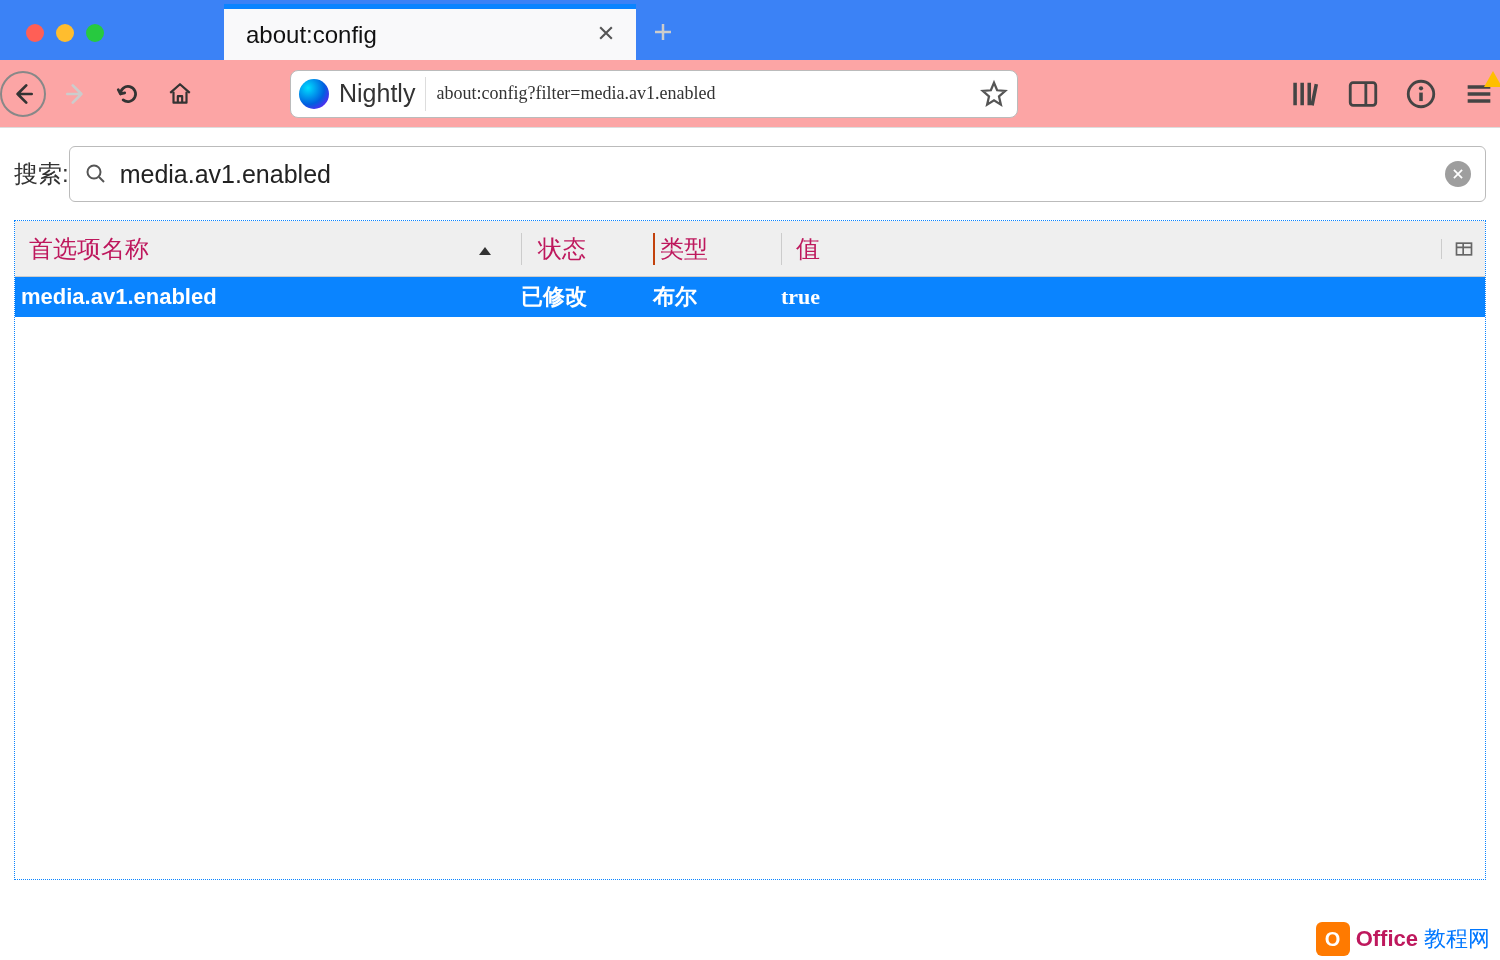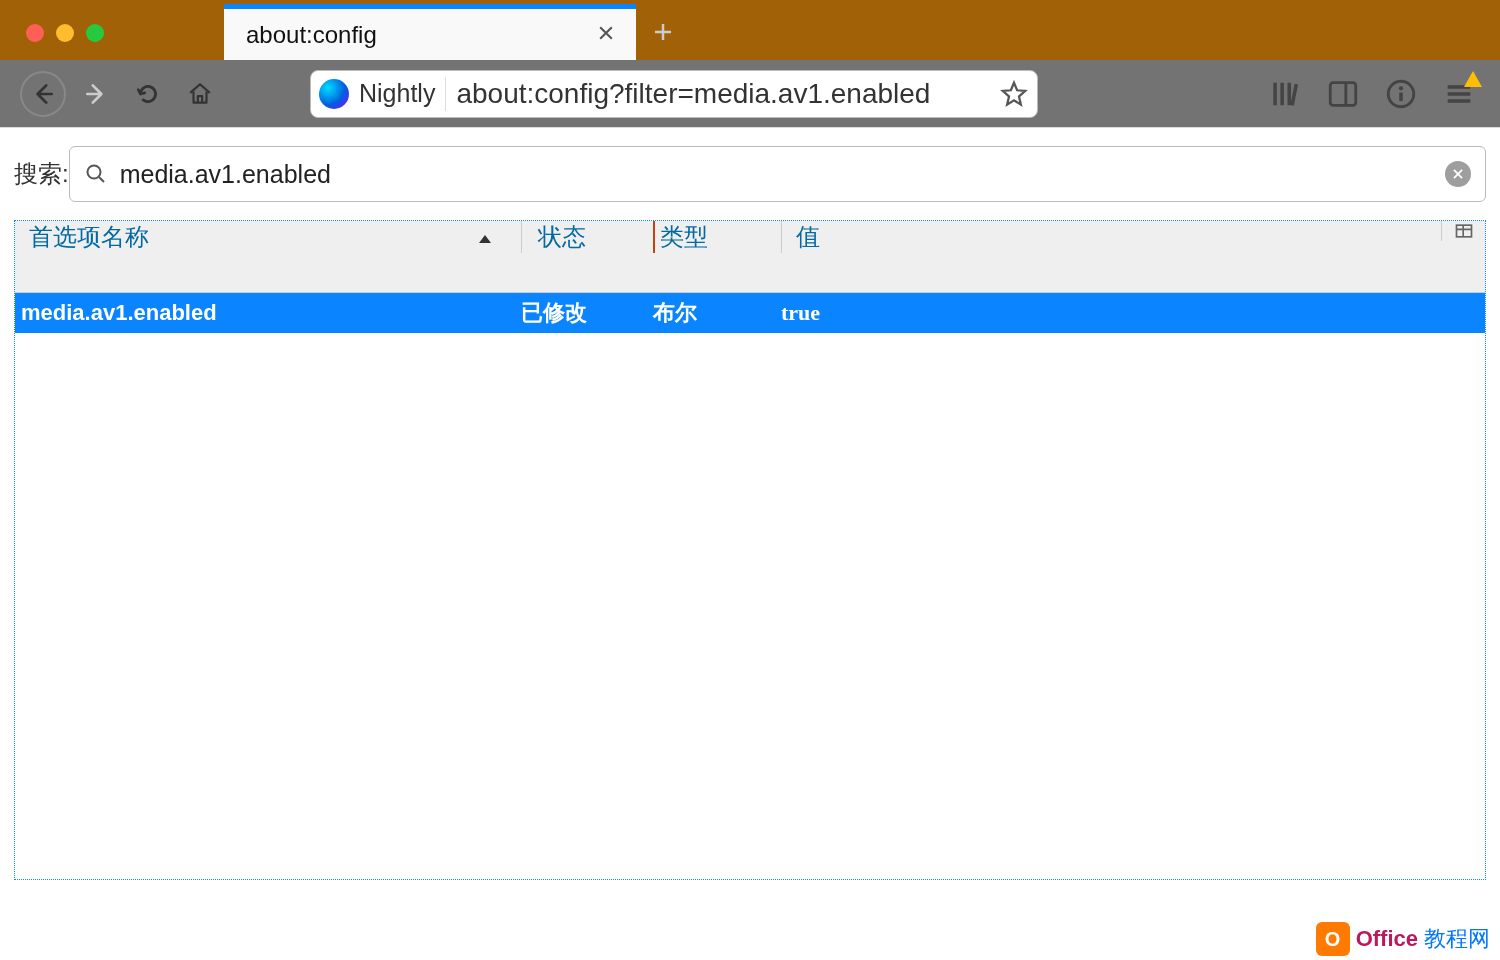--- a/index.html
+++ b/index.html
@@ -5,21 +5,21 @@
   * { box-sizing: border-box; margin:0; padding:0; }
   body {
     font-family: -apple-system, BlinkMacSystemFont, "Segoe UI", Helvetica, Arial, sans-serif;
     background:#fff;
     width:1500px; height:960px; overflow:hidden;
     color:#222;
   }
   
   .titlebar {
     height:60px;
-    background:#a16207;
+    background:#3b82f6;
     display:flex; align-items:flex-end;
     padding-left:10px;
   }
   .traffic-lights {
     display:flex; align-items:center; gap:12px;
     padding:0 0 18px 16px;
   }
   .traffic-lights span {
     width:18px; height:18px; border-radius:50%;
     display:inline-block;
@@ -47,24 +47,24 @@
     padding:0 6px;
   }
   .newtab {
     width:54px; height:56px;
     display:flex; align-items:center; justify-content:center;
     color:#ddd; font-size:30px; cursor:pointer;
   }
   
   .navbar {
     height:68px;
-    background:#737373;
+    background:#fca5a5;
     border-bottom:1px solid #ddd;
     display:flex; align-items:center;
-    padding:0 20px;
+    padding:0 0;
     gap:8px;
   }
   .nav-btn {
     width:44px; height:44px;
     display:flex; align-items:center; justify-content:center;
     border-radius:6px;
     color:#444;
   }
   .nav-btn.circled {
     border:2px solid #888; border-radius:50%;
@@ -88,22 +88,22 @@
     border-radius:50%;
     background: radial-gradient(circle at 30% 30%, #00ddff, #0060df 55%, #9400ff 100%);
   }
   .addressbar .brand {
     font-size:25px; font-weight:500; color:#333;
   }
   .addressbar .divider {
     width:1px; height:34px; background:#ddd;
   }
   .addressbar .url {
-    font-size:28px; color:#333; flex:1;
-    white-space:nowrap; overflow:hidden;
+    font-size:18px; color:#333; flex:1;
+    white-space:nowrap; overflow:hidden;font-family:Liberation Serif, serif;
   }
   .addressbar .star {
     width:30px; height:30px; color:#555;
   }
   .right-tools {
     margin-left:auto;
     display:flex; align-items:center; gap:24px;
     padding-right:4px;
   }
   .right-tools .tool { width:34px; height:34px; color:#444; position:relative;}
@@ -141,25 +141,25 @@
     font-size:18px; cursor:pointer;
   }
   
   .pref-table {
     margin-top:18px;
     border:1.5px dotted #0a84ff;
     height:660px;
     display:flex; flex-direction:column;
   }
   .thead {
-    height:72px;
+    height:56px;
     background:#efefef;
-    display:flex; align-items:flex-start;
+    display:flex; align-items:center;
     border-bottom:1px solid #ccc;
-    font-size:24px; color:#0369a1;
+    font-size:24px; color:#be185d;
   }
   .col { display:flex; align-items:center; }
   .c-name{ flex:0 0 506px; padding-left:14px; position:relative;}
   .c-name .sort { position:absolute; right:28px;}
   .c-status{ flex:0 0 132px; border-left:1px solid #ccc; padding-left:16px;}
   .c-type{ flex:0 0 128px; border-left:2px solid #c2410c; padding-left:5px;}
   .c-value{ flex:1; border-left:1px solid #ccc; padding-left:14px;}
   .c-menu{ flex:0 0 44px; border-left:1px solid #ccc; display:flex;justify-content:center;}
   .trow {
     height:40px;

